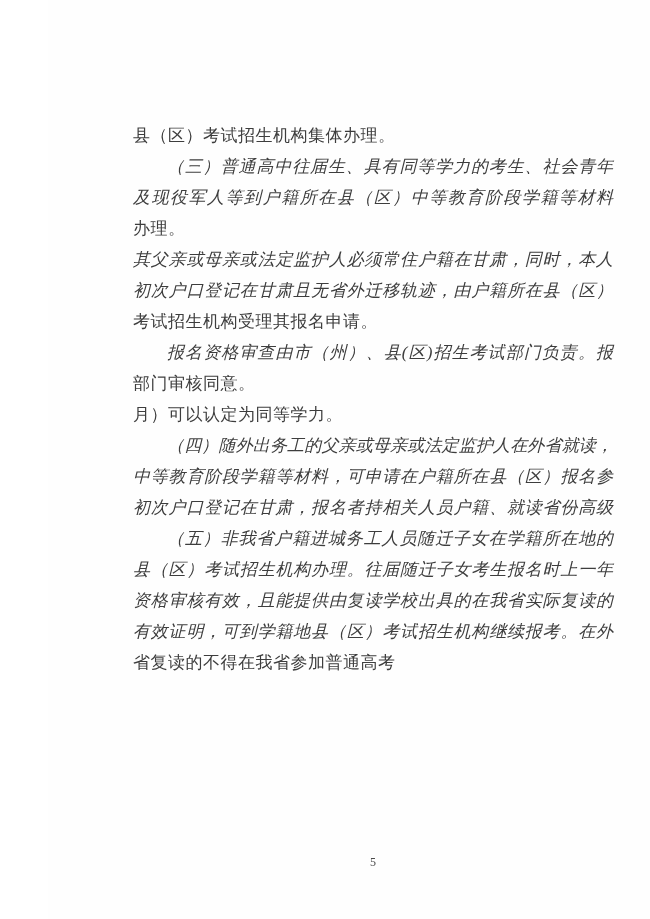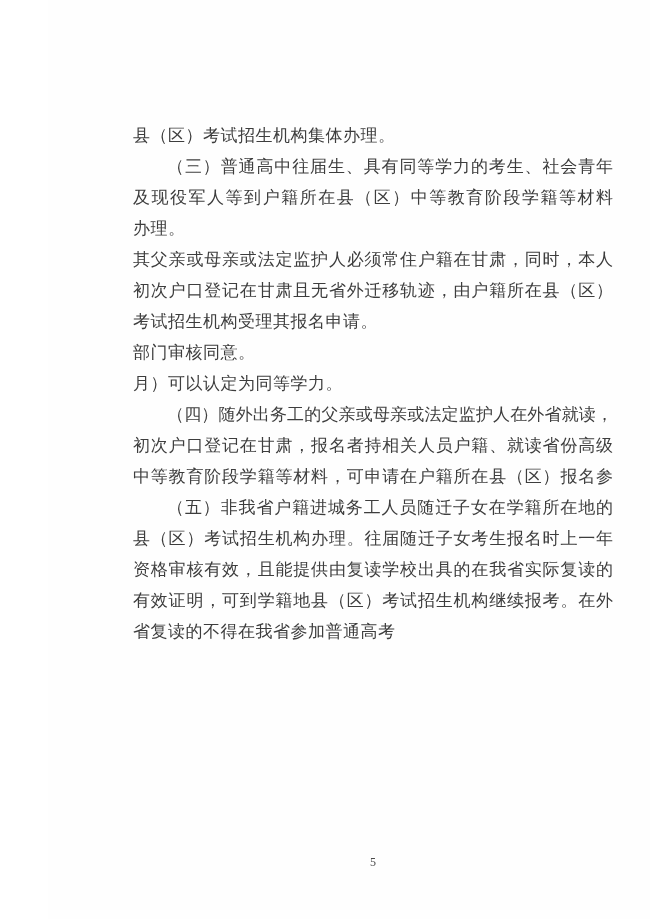--- a/index.html
+++ b/index.html
@@ -29,20 +29,21 @@
     font-size: 17px;
     color: #3d3d3d;
     white-space: nowrap;
     letter-spacing: 0.5px;
   }
   .line.fill {
     white-space: normal;
     text-align: justify;
     text-align-last: justify;
     letter-spacing: normal;
+    font-style: italic;
   }
   .line.indent {
     text-indent: 2em;
   }
   .page-number {
     position: absolute;
     top: 852px;
     left: 0;
     width: 650px;
     text-align: center;
@@ -56,25 +57,26 @@
 
 <div class="page">
   <div class="page-body">
     <div class="line">县（区）考试招生机构集体办理。</div>
     <div class="line indent fill">（三）普通高中往届生、具有同等学力的考生、社会青年</div>
     <div class="line fill">及现役军人等到户籍所在县（区）中等教育阶段学籍等材料</div>
     <div class="line">办理。</div>
     <div class="line fill">其父亲或母亲或法定监护人必须常住户籍在甘肃，同时，本人</div>
     <div class="line fill">初次户口登记在甘肃且无省外迁移轨迹，由户籍所在县（区）</div>
     <div class="line">考试招生机构受理其报名申请。</div>
+    <div class="line indent fill">报名资格审查由市（州）、县(区)招生考试部门负责。报</div>
     <div class="line">部门审核同意。</div>
     <div class="line">月）可以认定为同等学力。</div>
     <div class="line indent fill">（四）随外出务工的父亲或母亲或法定监护人在外省就读，</div>
+    <div class="line fill">中等教育阶段学籍等材料，可申请在户籍所在县（区）报名参</div>
     <div class="line fill">初次户口登记在甘肃，报名者持相关人员户籍、就读省份高级</div>
-    <div class="line fill">中等教育阶段学籍等材料，可申请在户籍所在县（区）报名参</div>
     <div class="line indent fill">（五）非我省户籍进城务工人员随迁子女在学籍所在地的</div>
     <div class="line fill">县（区）考试招生机构办理。往届随迁子女考生报名时上一年</div>
     <div class="line fill">资格审核有效，且能提供由复读学校出具的在我省实际复读的</div>
     <div class="line fill">有效证明，可到学籍地县（区）考试招生机构继续报考。在外</div>
     <div class="line">省复读的不得在我省参加普通高考</div>
   </div>
   <div class="page-number">5</div>
 </div>
 
 </body></html>

